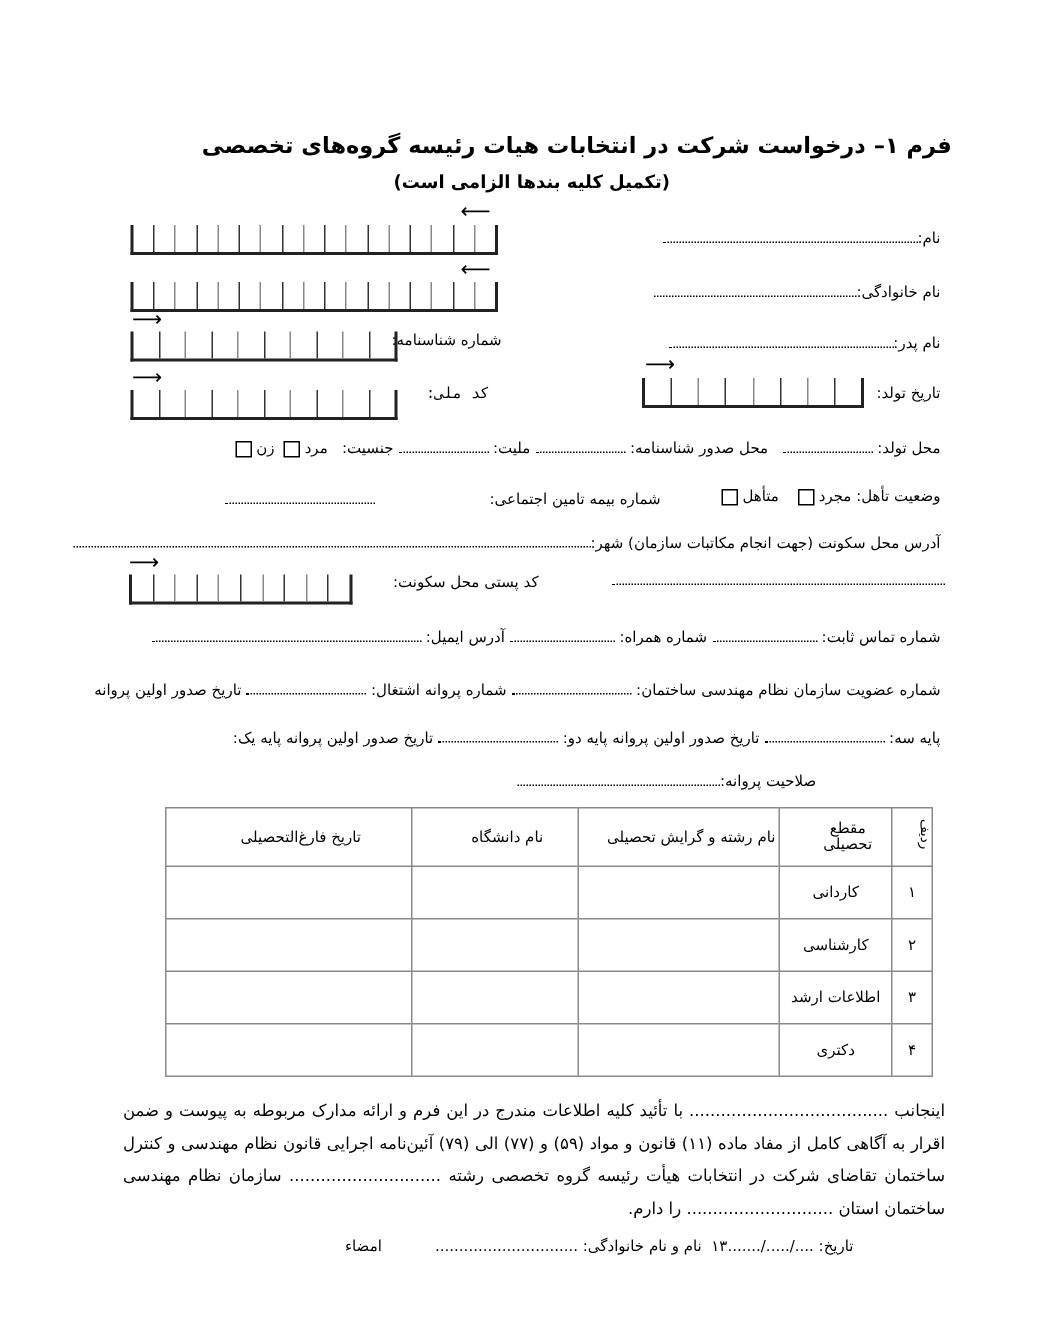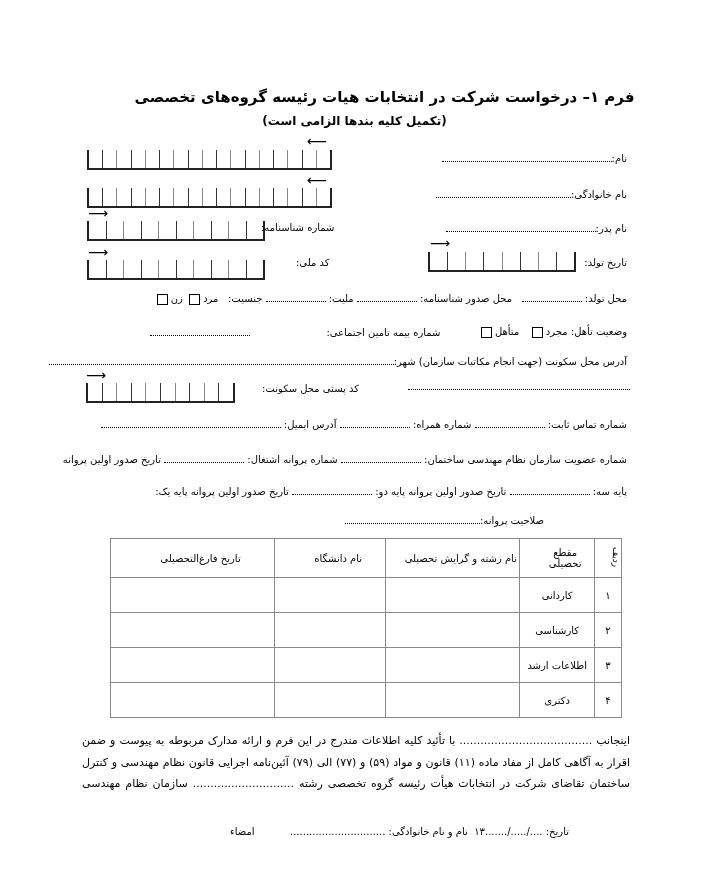--- a/index.html
+++ b/index.html
@@ -102,21 +102,21 @@
     <div class="cell"></div>
     <div class="cell"></div>
     <div class="cell"></div>
     <div class="cell"></div>
     <div class="cell"></div>
     <div class="cell"></div>
     <div class="cell"></div>
     <div class="cell"></div>
     <div class="cell"></div>
   </div>
-<div class="abs lbl rtl" style="left:296px; top:257px;">کد ملی:</div>
+<div class="abs lbl rtl" style="left:284px; top:257px;font-family:Liberation Mono, monospace;">کد ملی:</div>
 <span class="arrow" style="left:430px; top:238px;">⟶</span>
 <div class="comb" style="left:428px; top:252px; width:144px;">
     <div class="cell"></div>
     <div class="cell"></div>
     <div class="cell"></div>
     <div class="cell"></div>
     <div class="cell"></div>
     <div class="cell"></div>
     <div class="cell"></div>
     <div class="cell"></div>
@@ -241,17 +241,18 @@
     <td></td>
     <td></td>
   </tr>
 </tbody>
   </table>
 
 <div class="abs para rtl" style="left:82px; width:548px; top:730px;">
   <div style="text-align-last:justify;">اینجانب ...................................... با تأئید کلیه اطلاعات مندرج در این فرم و ارائه مدارک مربوطه به پیوست و ضمن</div>
   <div style="text-align-last:justify;">اقرار به آگاهی کامل از مفاد ماده (۱۱) قانون و مواد (۵۹) و (۷۷) الی (۷۹) آئین‌نامه اجرایی قانون نظام مهندسی و کنترل</div>
   <div style="text-align-last:justify;">ساختمان تقاضای شرکت در انتخابات هیأت رئیسه گروه تخصصی رشته ............................. سازمان نظام مهندسی</div>
+  <div style="text-align:right;">ساختمان استان ............................ را دارم.</div>
 </div>
 
 <div class="abs lbl rtl" style="right:140px; top:826px;">تاریخ: ..../...../.......۱۳</div>
 <div class="abs lbl rtl" style="left:290px; top:826px;">نام و نام خانوادگی: ..............................</div>
 <div class="abs lbl rtl" style="left:230px; top:826px;">امضاء</div>
 
 </body></html>

